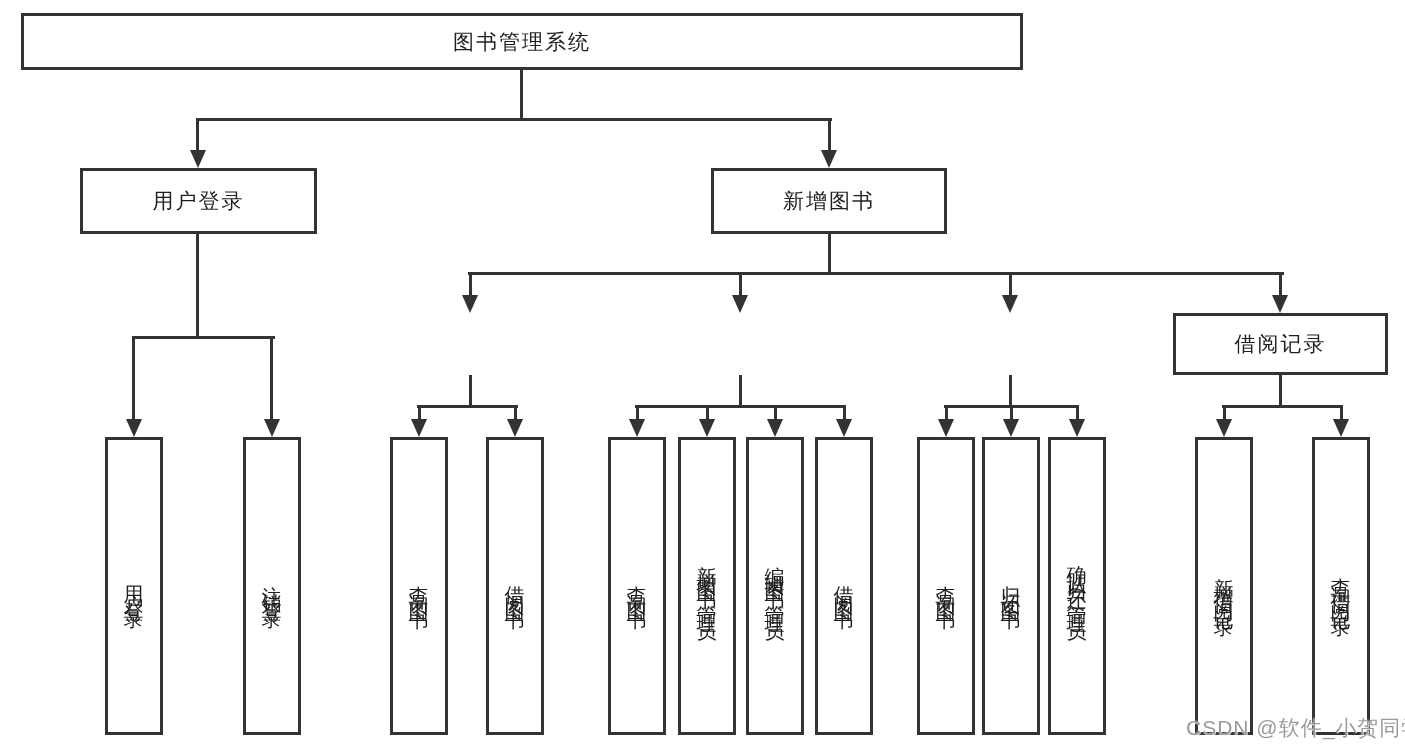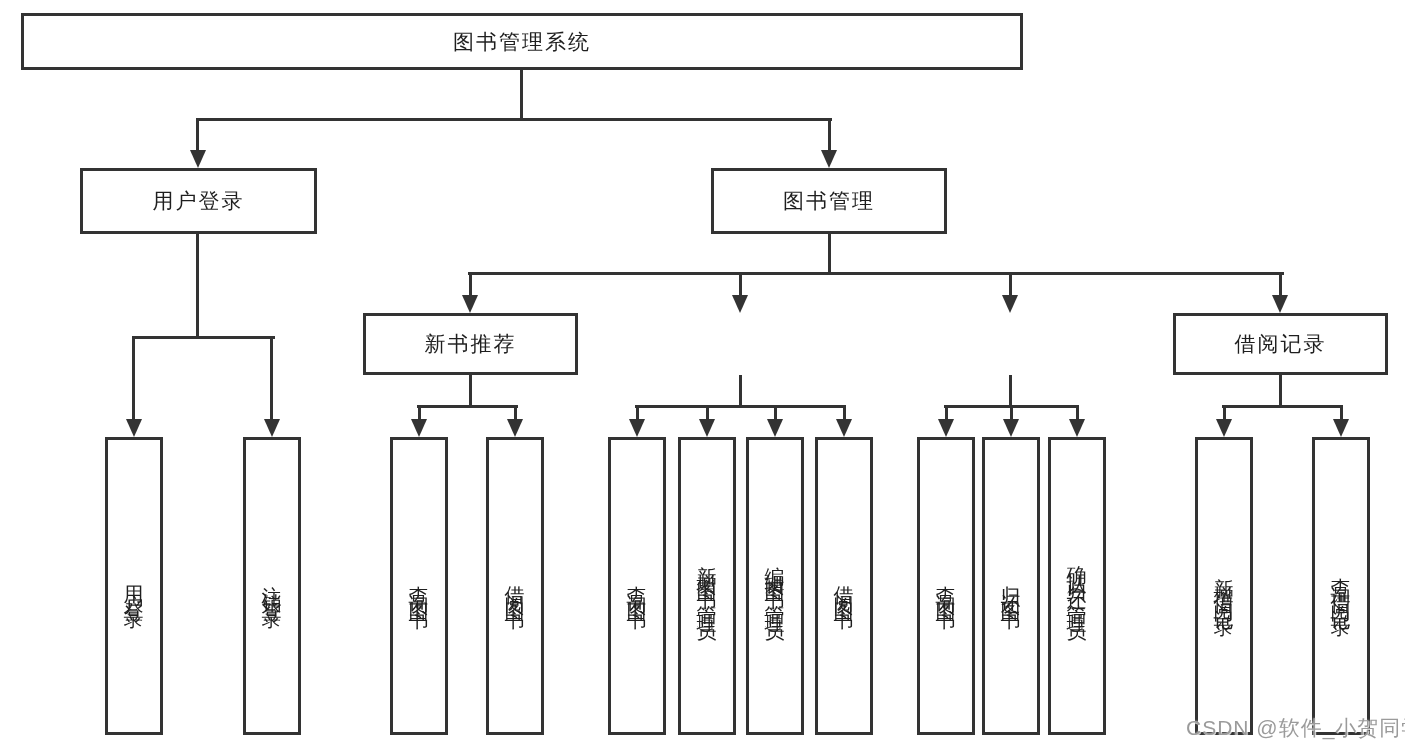--- a/index.html
+++ b/index.html
@@ -133,26 +133,23 @@
 
   <div class="node" style="left:21px; top:13px; width:1002px; height:57px">
     <span class="hlabel">图书管理系统</span>
   </div>
 
   <div class="node" style="left:80px; top:168px; width:237px; height:66px">
     <span class="hlabel">用户登录</span>
   </div>
 
   <div class="node" style="left:711px; top:168px; width:236px; height:66px">
-    <span class="hlabel">图书管理</span>
-  </div>
-
-  <div class="node" style="left:363px; top:313px; width:215px; height:62px">
-    <span class="hlabel">新书推荐</span>
-  </div>
+    <span class="hlabel">新增图书</span>
+  </div>
+
 
 
 
   <div class="node" style="left:1173px; top:313px; width:215px; height:62px">
     <span class="hlabel">借阅记录</span>
   </div>
 
   <div class="node leaf" style="left:105px">
     <span class="vtext">用户登录</span>
   </div>

